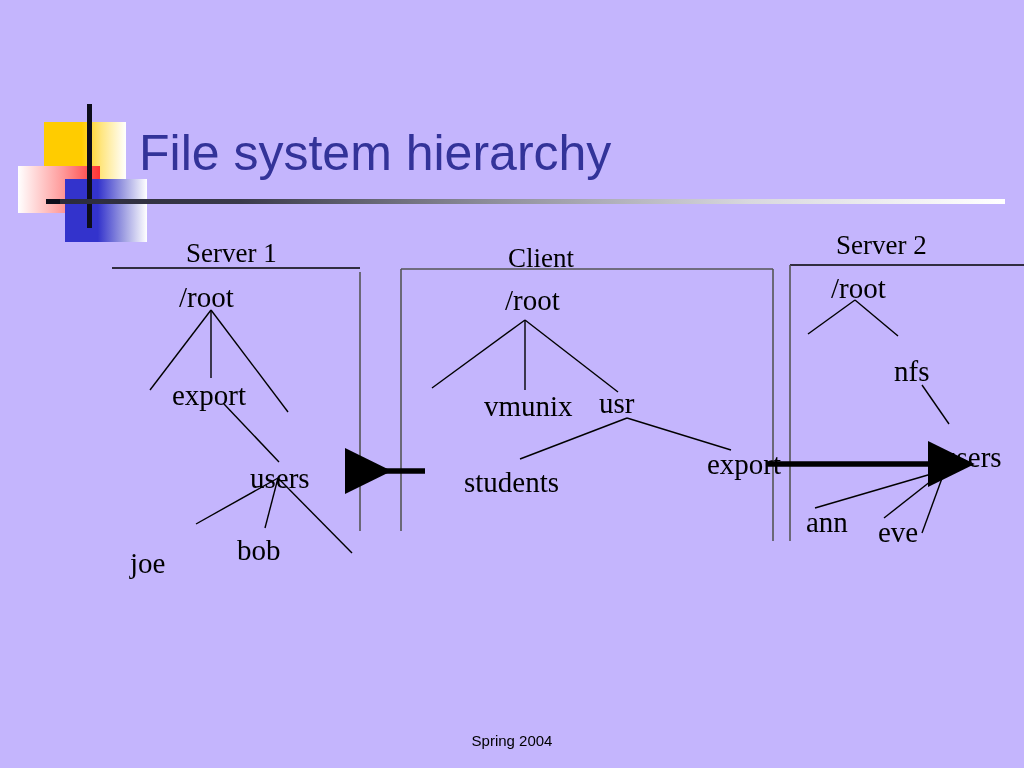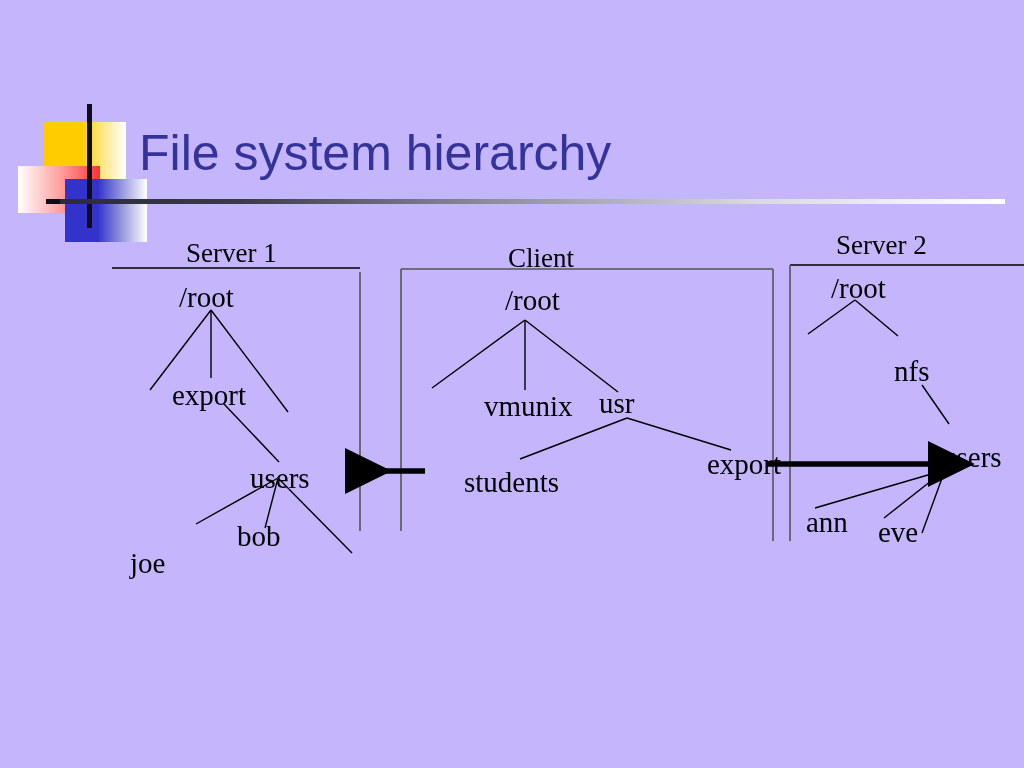--- a/index.html
+++ b/index.html
@@ -211,30 +211,31 @@
     </svg>
 
     <div class="panel-label" style="left:186px; top:240px;">Server 1</div>
     <div class="panel-label" style="left:508px; top:245px;">Client</div>
     <div class="panel-label" style="left:836px; top:232px;">Server 2</div>
 
     <div class="node" style="left:179px; top:283px;">/root</div>
     <div class="node" style="left:172px; top:381px;">export</div>
     <div class="node" style="left:250px; top:464px;">users</div>
     <div class="node" style="left:130px; top:522px;margin-top:27px;">joe</div>
-    <div class="node" style="left:237px; top:522px;">bob</div>
+    <div class="node" style="left:237px; top:536px;">bob</div>
 
     <div class="node" style="left:505px; top:286px;">/root</div>
     <div class="node" style="left:484px; top:392px;text-align:center;">vmunix</div>
     <div class="node" style="left:599px; top:389px;">usr</div>
     <div class="node" style="left:430px; top:468px;margin-left:34px;">students</div>
     <div class="node" style="left:707px; top:450px;">export</div>
 
     <div class="node" style="left:831px; top:274px;">/root</div>
     <div class="node" style="left:894px; top:357px;">nfs</div>
     <div class="node" style="left:942px; top:443px;">users</div>
     <div class="node" style="left:806px; top:508px;">ann</div>
     <div class="node" style="left:878px; top:518px;">eve</div>
 
   </div>
 
+  <div id="footer">Spring 2004</div>
 
 </div>
 
 </body></html>

